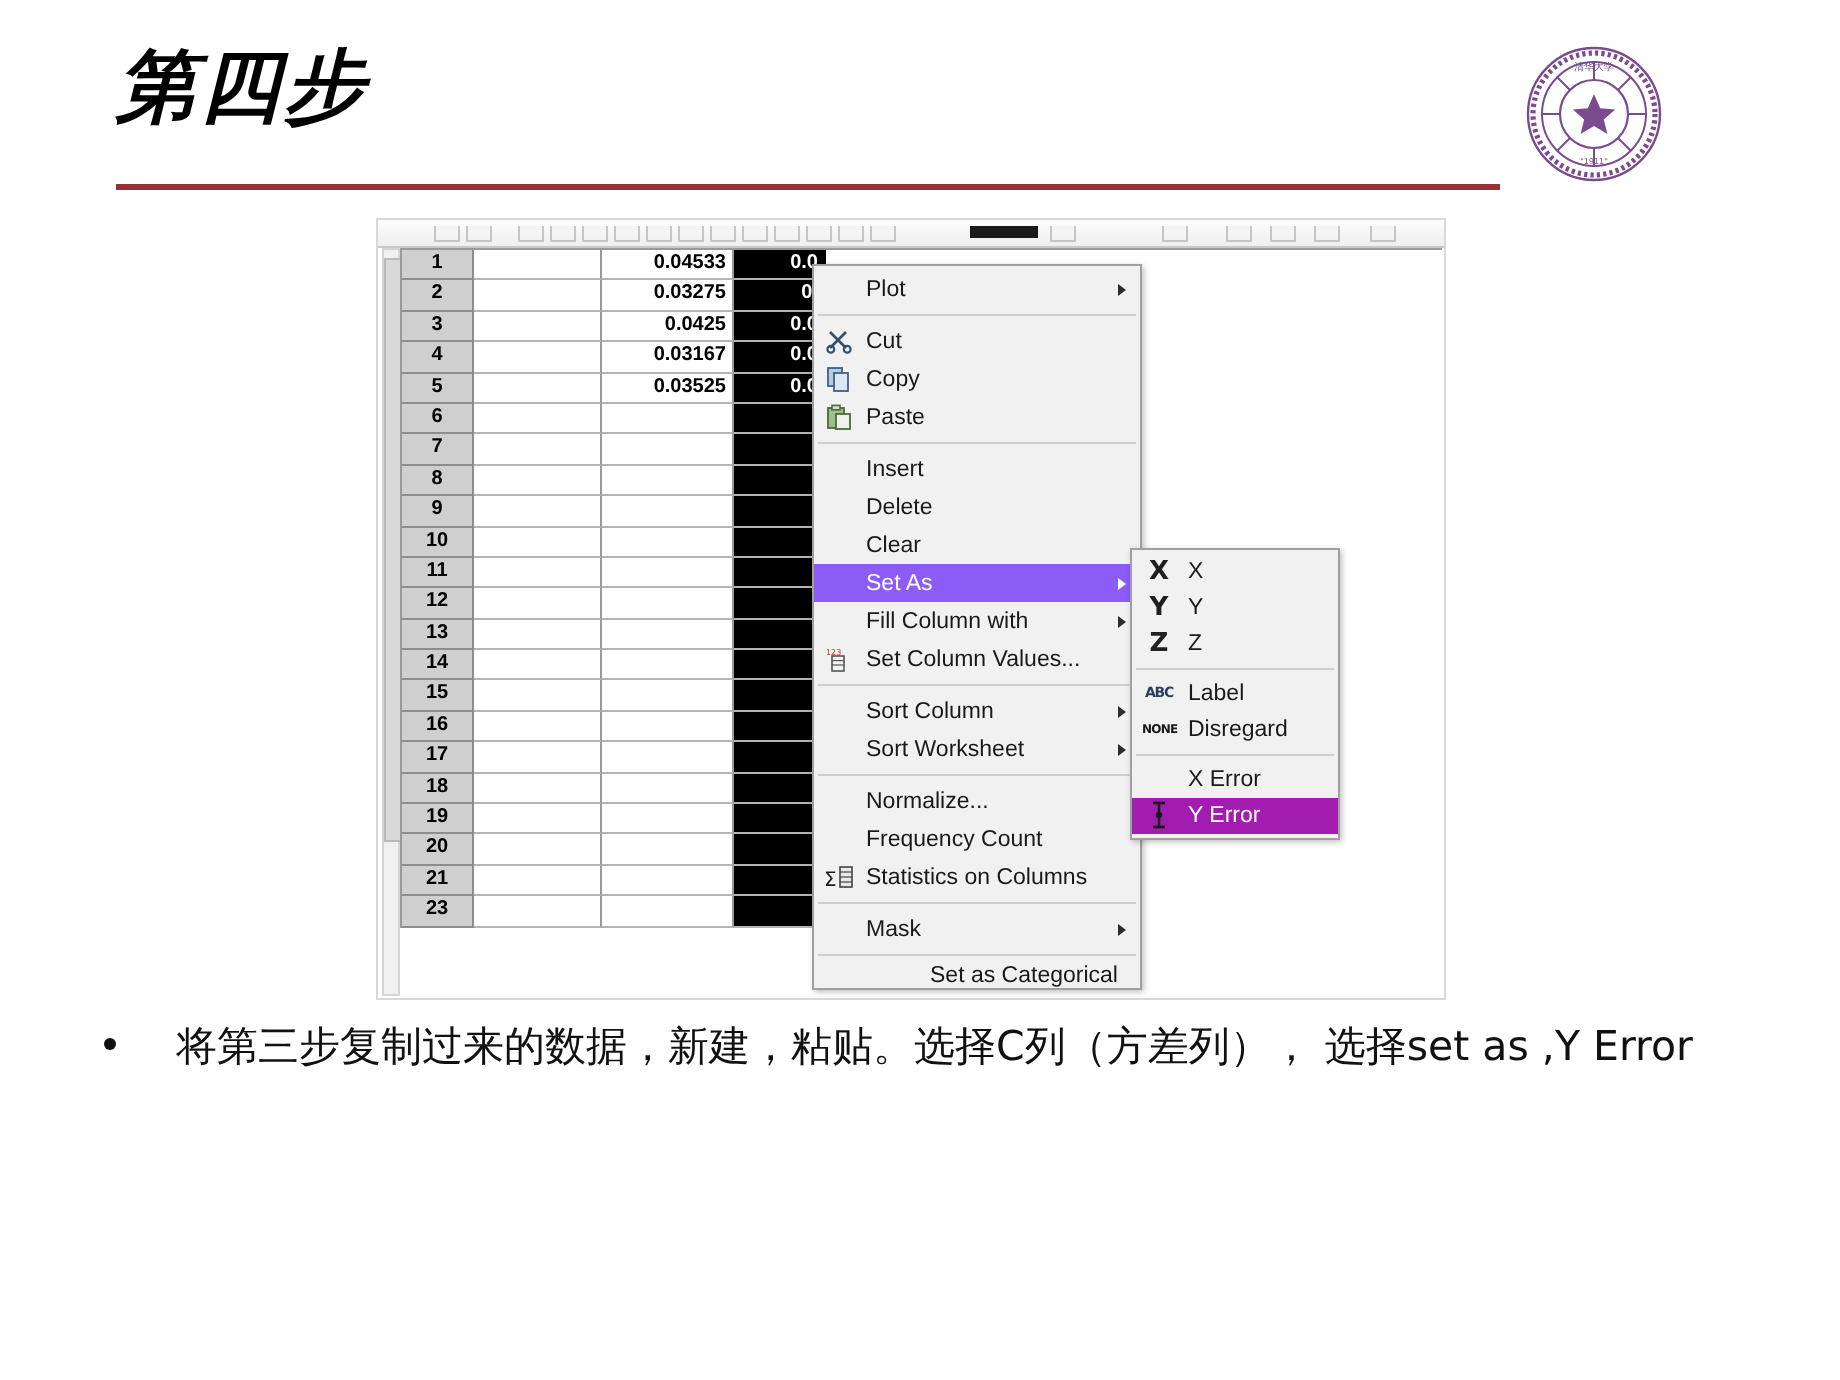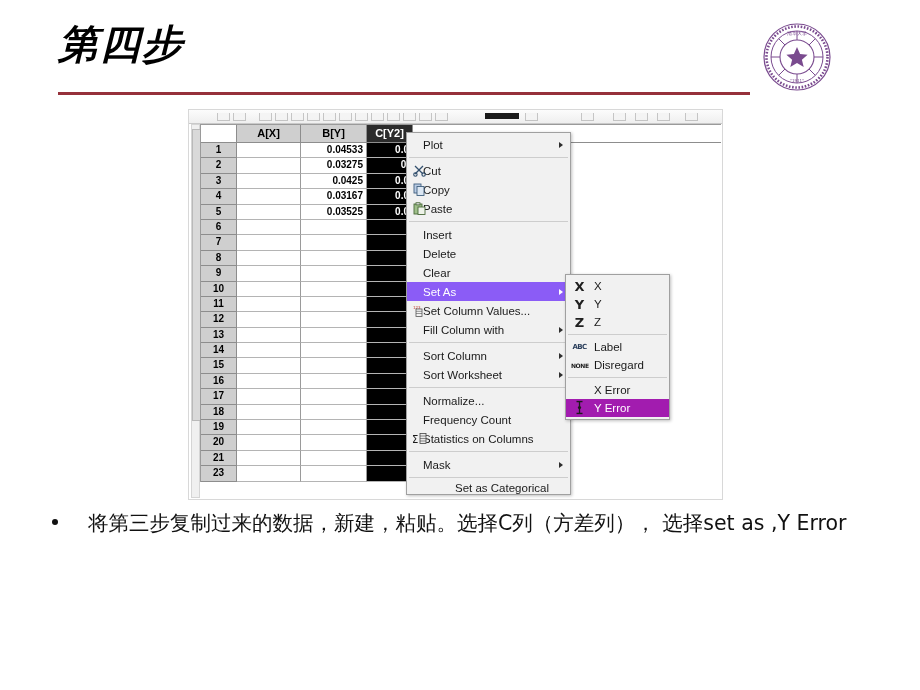--- a/index.html
+++ b/index.html
@@ -153,21 +153,21 @@
     border: 1px solid #a0a0a0;
     box-shadow: 1px 1px 3px rgba(0,0,0,.25);
     padding: 2px 0 0 0;
     z-index: 40;
   }
   .mi {
     position: relative;
     display: flex;
     align-items: center;
     height: 19px;
-    padding-left: 16px;
+    padding-left: 26px;
     font-size: 11.5px;
     color: #1a1a1a;
     white-space: nowrap;
   }
   .mi.sel { background: #8b5cf6; color: #ffffff; }
   .mi .ico {
     position: absolute;
     left: 5px; top: 50%;
     transform: translateY(-50%);
     width: 15px; height: 14px;
@@ -298,27 +298,20 @@
       <div class="tb-ico" style="left:446px"></div>
       <div class="tb-ico" style="left:468px"></div>
       <div class="tb-ico" style="left:496px"></div>
     </div>
 
     <div id="origin-vscroll">
       <div id="origin-vthumb"></div>
     </div>
 
     <div id="sheet">
-      <div class="hdr-row">
-        <div class="hdr hdr-corner"></div>
-        <div class="hdr hdr-a">A[X]</div>
-        <div class="hdr hdr-b">B[Y]</div>
-        <div class="hdr hdr-c">C[Y2]</div>
-        <div class="hdr hdr-rest"></div>
-      </div>
       <div id="sheet-body">
           <div class="sheet-row">
             <div class="cell c-rowhdr">1</div>
             <div class="cell c-a"></div>
             <div class="cell c-b">0.04533</div>
             <div class="cell c-c">0.0</div>
             <div class="cell c-rest"></div>
           </div>
           <div class="sheet-row">
             <div class="cell c-rowhdr">2</div>
@@ -508,31 +501,31 @@
           <span>Delete</span>
         </div>
         <div class="mi">
           <span>Clear</span>
         </div>
         <div class="mi sel">
           <span>Set As</span>
           <span class="arrow"></span>
         </div>
         <div class="mi">
+          <span>Fill Column with</span>
+          <span class="arrow"></span>
+        </div>
+        <div class="mi">
           <span class="ico"><svg width="14" height="13" viewBox="0 0 14 13">
               <text x="0" y="4.6" font-size="4" fill="#c0392b" font-family="DejaVu Sans, sans-serif">123</text>
               <rect x="3" y="5" width="6" height="7.5" fill="#f2f2f2" stroke="#555" stroke-width=".8"></rect>
               <line x1="3" y1="7.3" x2="9" y2="7.3" stroke="#555" stroke-width=".6"></line>
               <line x1="3" y1="9.5" x2="9" y2="9.5" stroke="#555" stroke-width=".6"></line>
             </svg></span>
           <span>Set Column Values...</span>
-        </div>
-        <div class="mi">
-          <span>Fill Column with</span>
-          <span class="arrow"></span>
         </div>
         <div class="msep"></div>
         <div class="mi">
           <span>Sort Column</span>
           <span class="arrow"></span>
         </div>
         <div class="mi">
           <span>Sort Worksheet</span>
           <span class="arrow"></span>
         </div>

